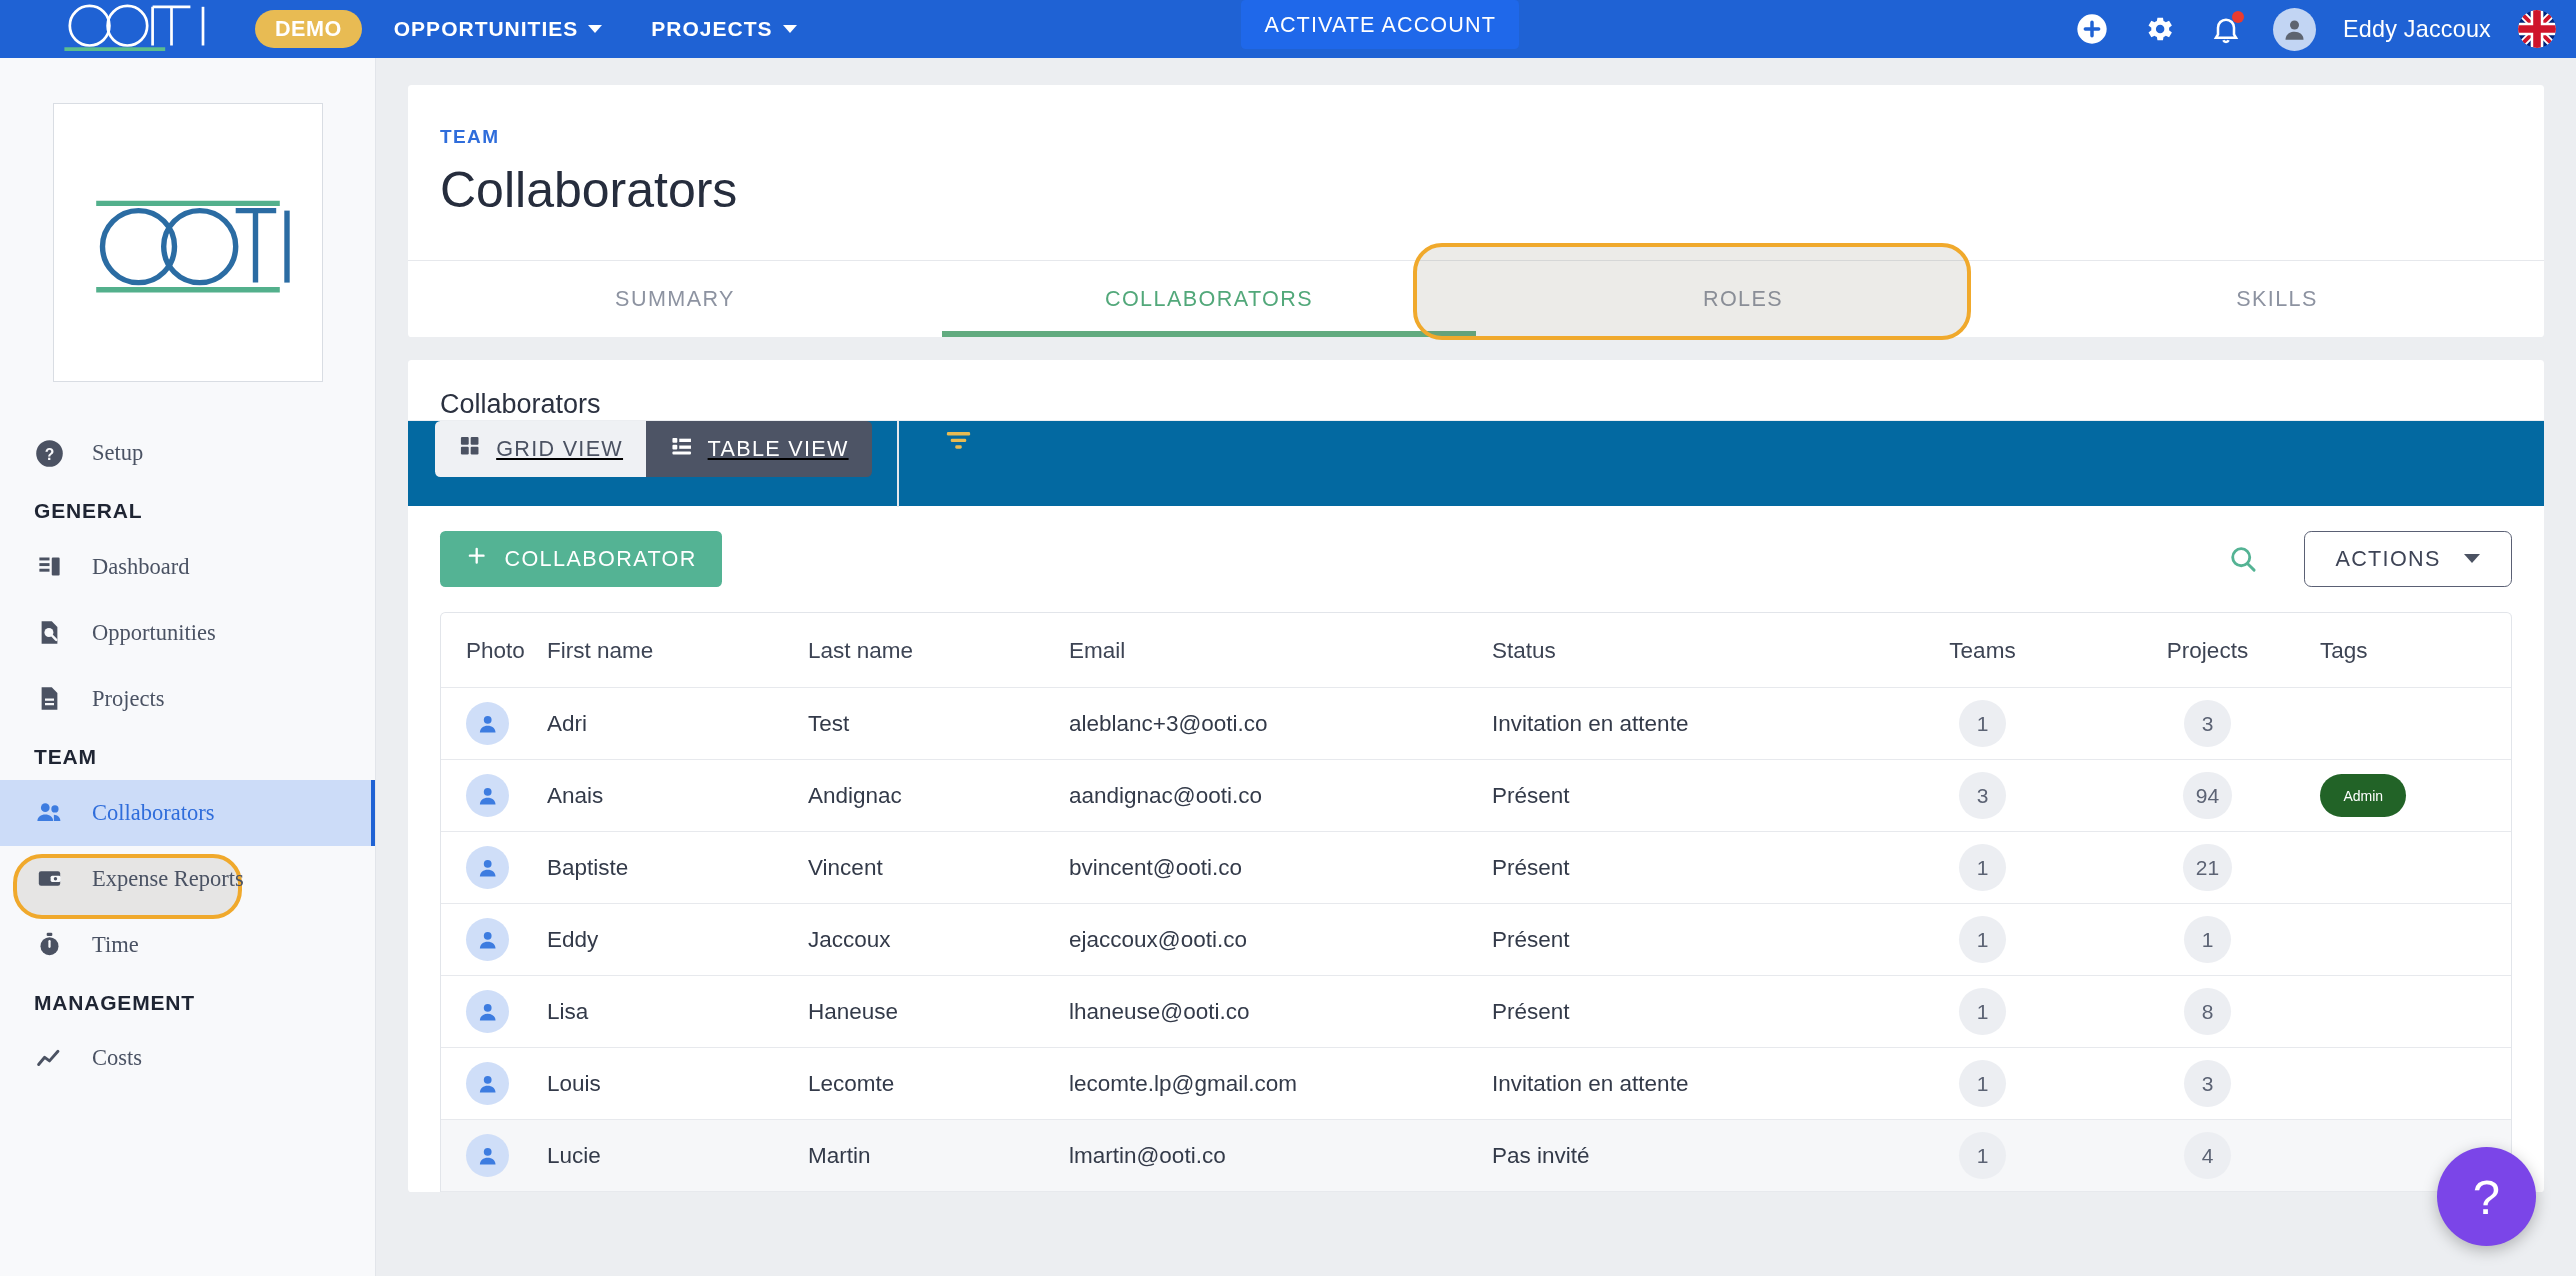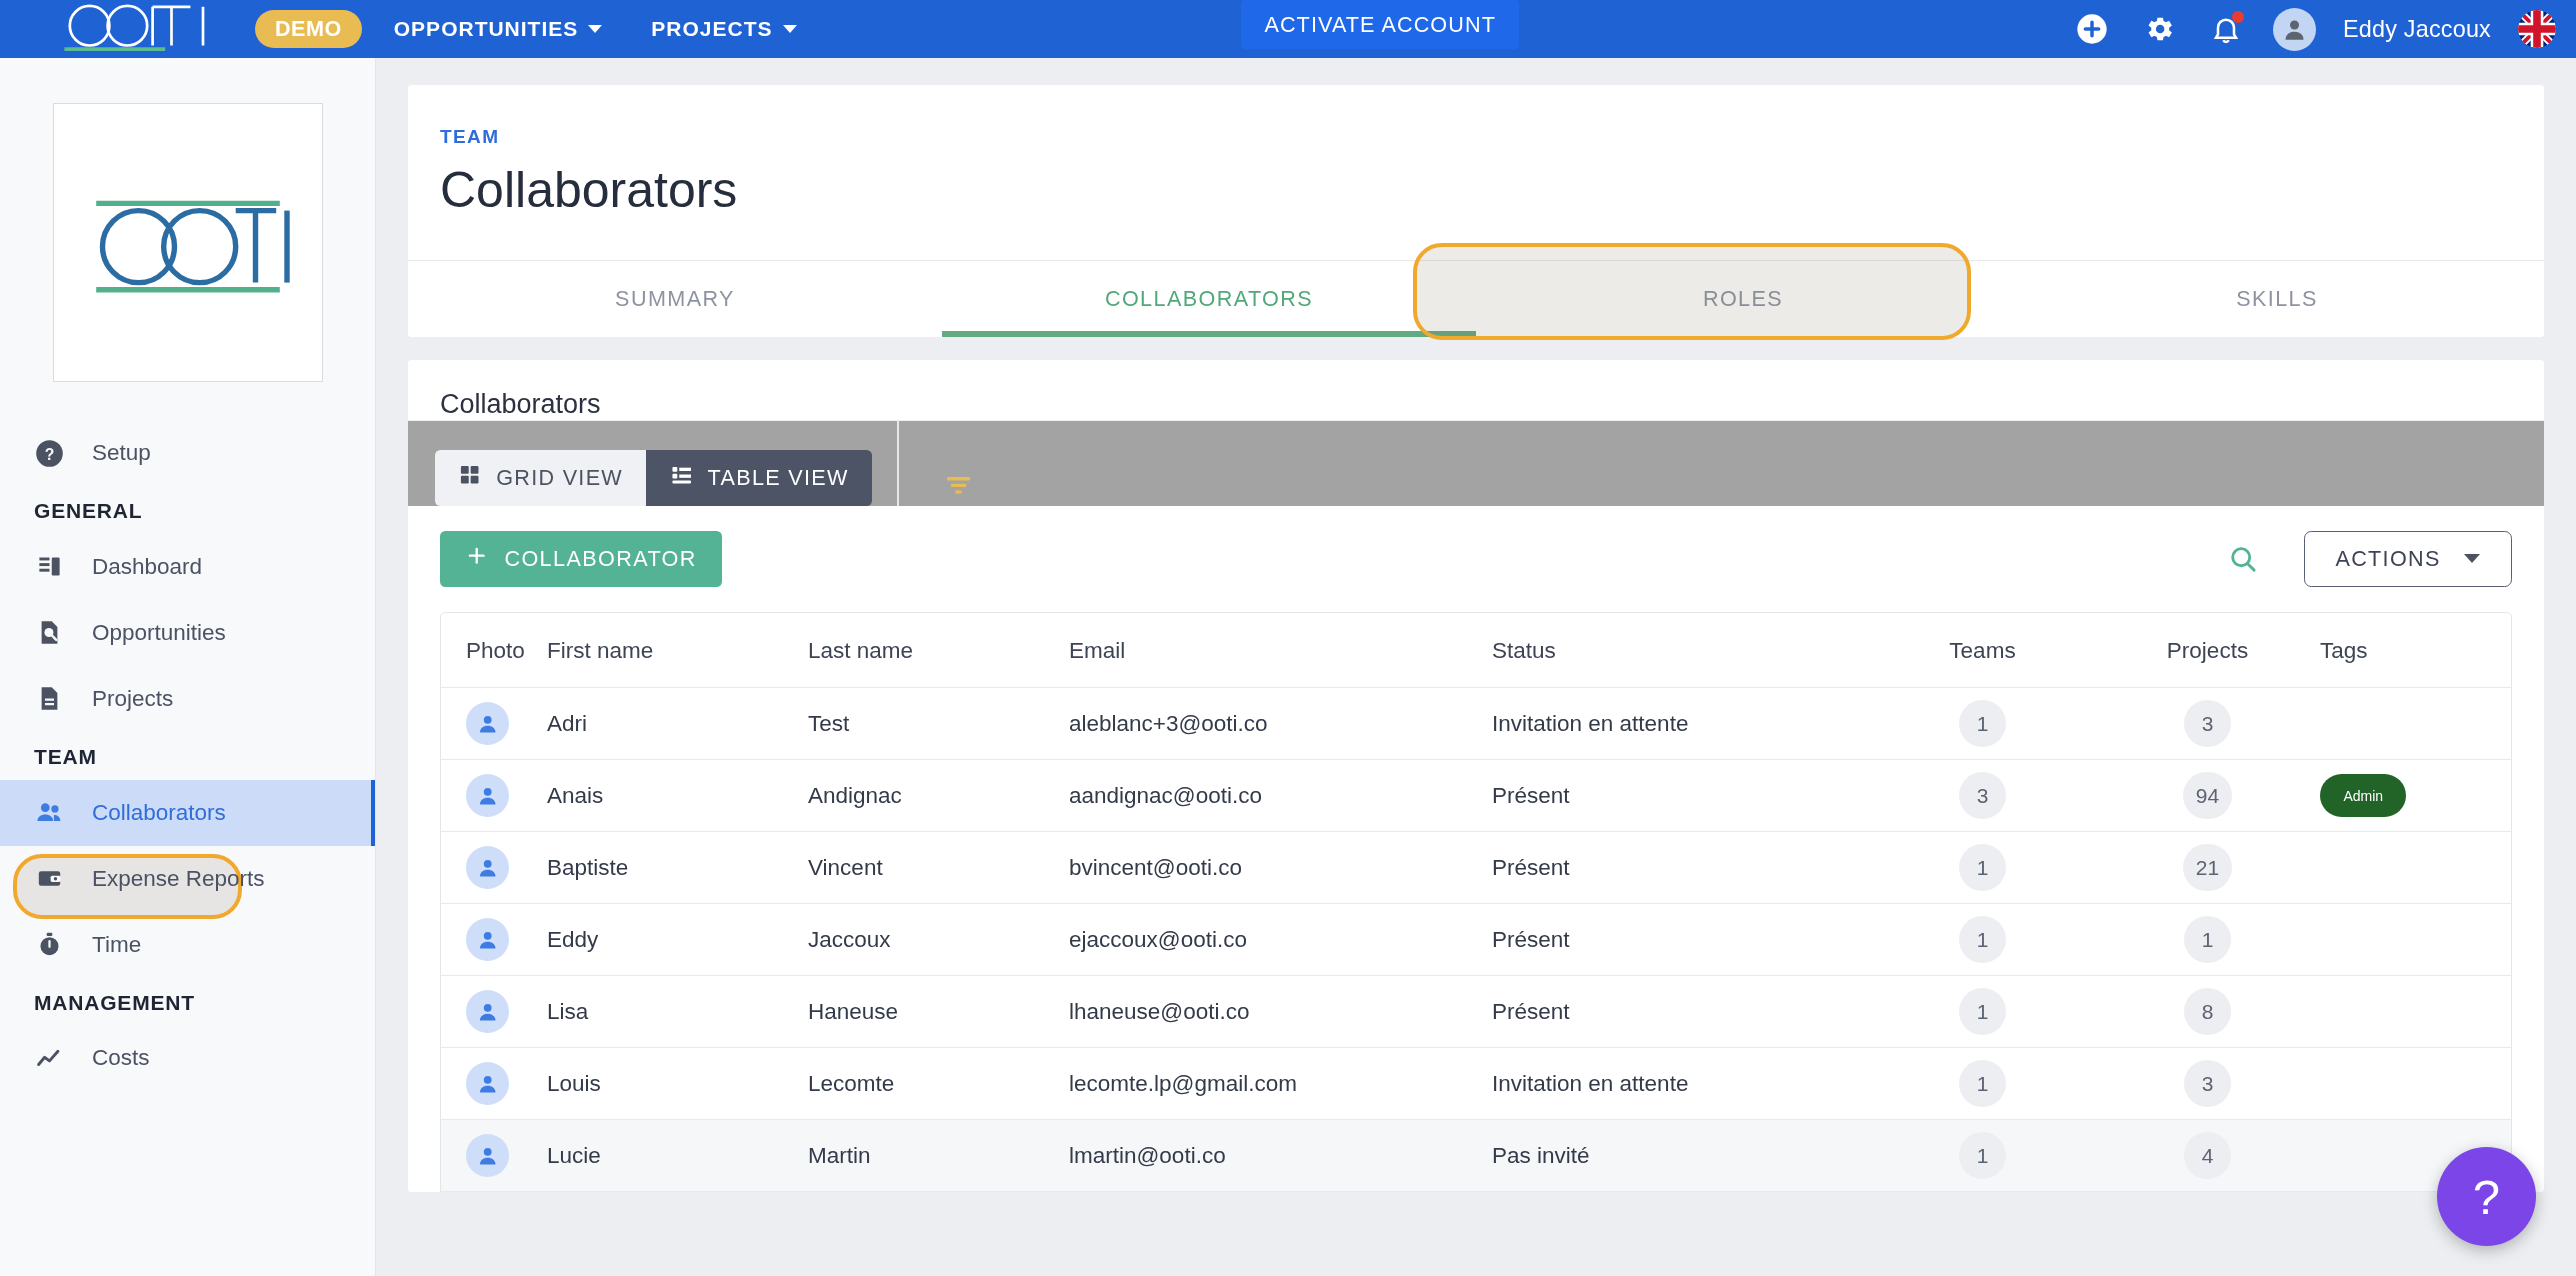--- a/index.html
+++ b/index.html
@@ -54,21 +54,21 @@
   }
   .logo-card {
     margin: 45px auto 0; width: 270px; height: 279px;
     border: 0.9px solid #d9dde3; background: #fff;
     display: flex; align-items: center; justify-content: center;
   }
   .side-item {
     height: 66px; display: flex; align-items: center; padding-left: 34px;
     gap: 27px; cursor: pointer; position: relative;
   }
-  .side-item .lbl { font-size: 22.5px; color: #4a5263; }
+  .side-item .lbl { font-size: 22.5px; color: #4a5263; font-family: Liberation Serif, serif; }
   .side-sec {
     font-size: 21px; font-weight: 700; color: #1f2533; letter-spacing: 0.8px;
     padding-left: 34px; margin-top: 13px; margin-bottom: 10.8px;
   }
   .side-item.active { background: #ccdcf8; }
   .side-item.active .lbl { color: #2f6ddb; font-weight: 500; }
   .side-item.active::after {
     content: ""; position: absolute; right: 0; top: 0; width: 4.5px; height: 100%; background: #1f62d4;
   }
   .hl-box {
@@ -92,21 +92,21 @@
     font-size: 21.6px; letter-spacing: 1.4px; color: #8d93a1; cursor: pointer; position: relative;
   }
   .tab.active { color: #52a87a; }
   .tab.active::after {
     content: ""; position: absolute; bottom: 0; left: 0; right: 0; height: 5.4px; background: #62ab80;
   }
 
   .body-card { margin: 23.4px 32px 0 32px; background: #fff; border-radius: 3.6px; }
   .sec-title { padding: 29px 0 0 32px; font-size: 27px; color: #2b3140; }
   .sec-sub { padding: 12.6px 0 27px 32px; font-size: 21.6px; color: #555c6b; }
-  .tool-row { display: flex; align-items: flex-end; height: 86px; background: #a3a3a3; border-top: 0.9px solid #eceef1; }
+  .tool-row { display: flex; align-items: flex-start; height: 86px; background: #0369a1; border-top: 0.9px solid #eceef1; text-decoration: underline; }
   .seg { display: flex; margin-left: 27px; border-radius: 5.4px; overflow: hidden; }
   .seg-btn {
     display: flex; align-items: center; gap: 14.4px; height: 56px; padding: 0 23.4px;
     font-size: 21.6px; letter-spacing: 1.3px; cursor: pointer; background: #eff1f4; color: #4b5262;
   }
   .seg-btn.on { background: #4d5465; color: #fff; }
   .tool-div { width: 1.8px; height: 86px; background: #e6e8ec; margin-left: 25px; }
   .filter-btn { margin-left: 40px; cursor: pointer; width: 40px; height: 40px; display:flex; align-items:center; justify-content:center;}
 
   .act-row { display: flex; align-items: center; height: 106px; padding: 0 32px; }

